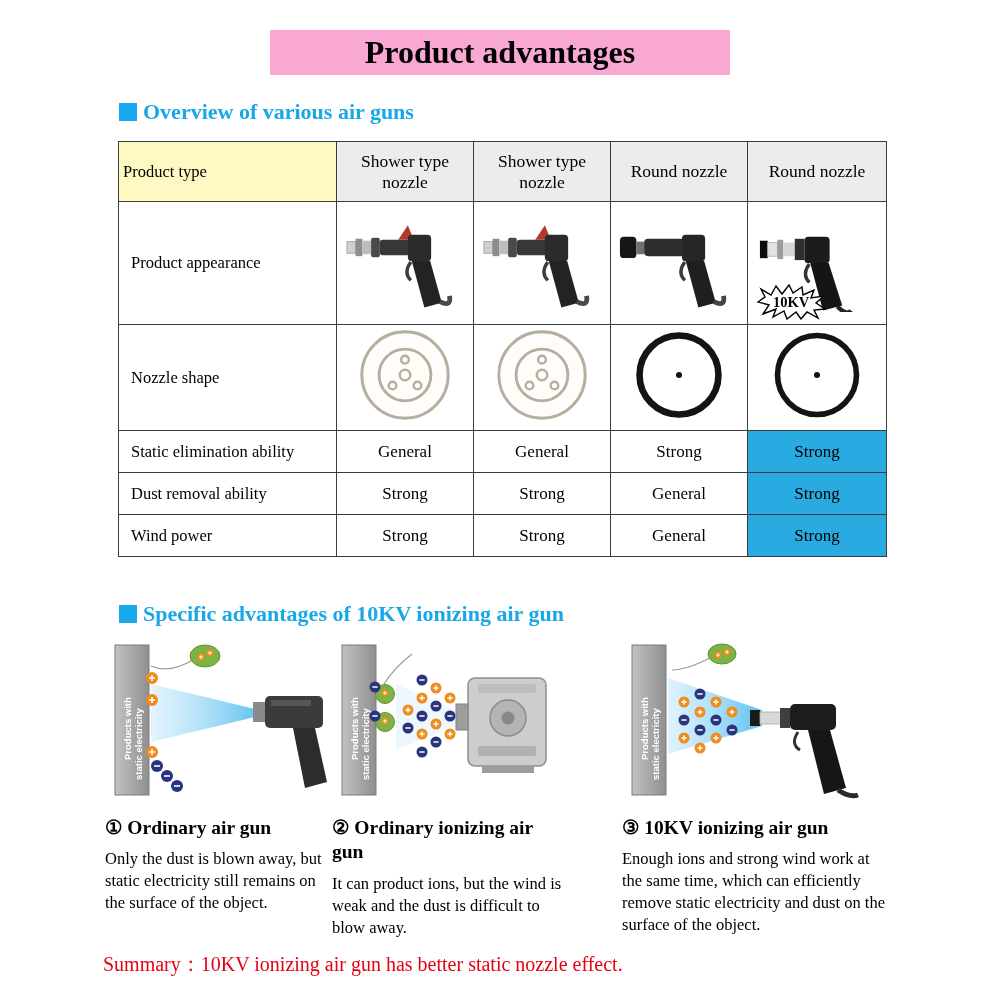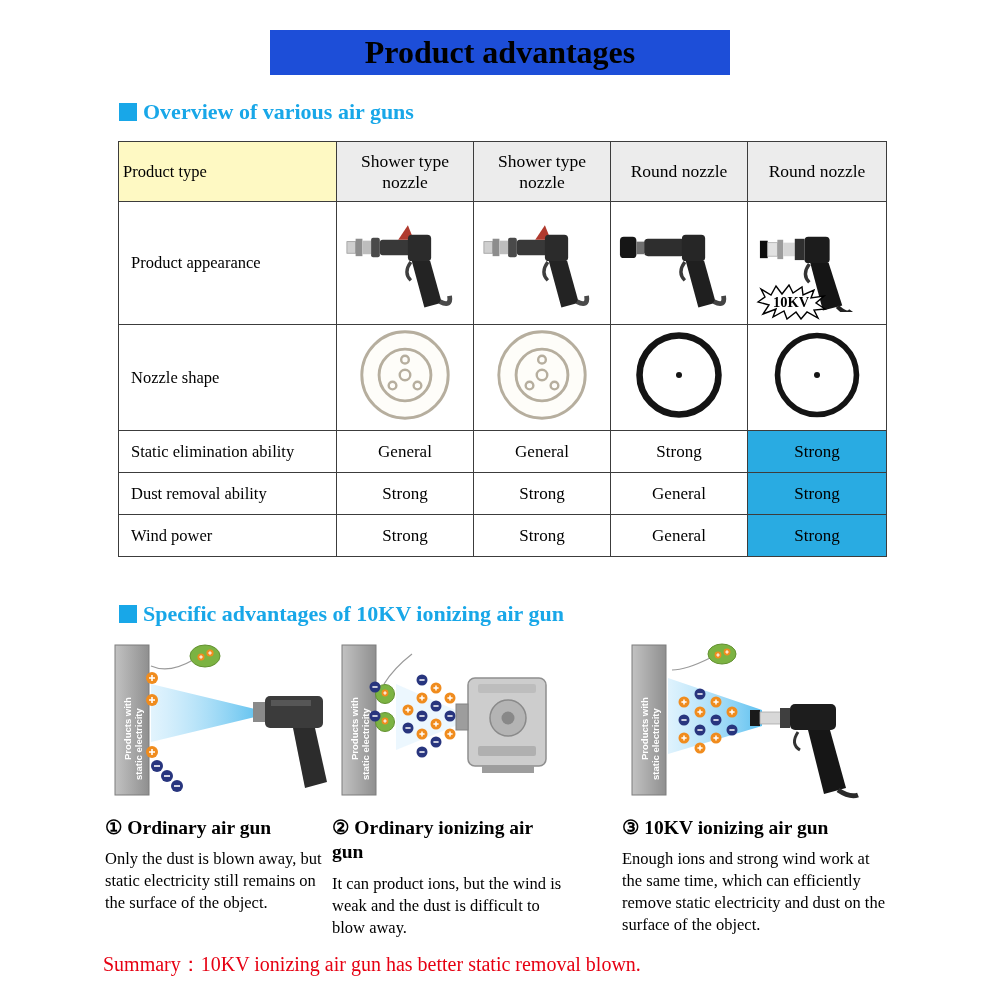--- a/index.html
+++ b/index.html
@@ -1,21 +1,21 @@
 <!DOCTYPE html>
 <html><head>
 <meta charset="utf-8">
 <style>
   * { margin:0; padding:0; box-sizing:border-box; }
   html,body { background:#ffffff; }
   body { width:1000px; height:1000px; font-family:"Liberation Serif", serif; color:#000; }
   .page { position:relative; width:1000px; height:1000px; background:#fff; overflow:hidden; }
 
   .banner { position:absolute; left:270px; top:30px; width:460px; height:45px;
-            background:#1d4ed8; display:flex; align-items:center; justify-content:center; }
+            background:#f9a8d4; display:flex; align-items:center; justify-content:center; }
   .banner span { font-size:32px; font-weight:bold; color:#000; }
 
   .sec-head { position:absolute; left:119px; display:flex; align-items:center; gap:6px; }
   .sec-head .sq { width:18px; height:18px; background:#18a7e8; flex:0 0 auto; }
   .sec-head .txt { font-size:22px; font-weight:bold; color:#18a7e8; }
   #sec1 { top:99px; }
   #sec2 { top:601px; }
 
   table.tbl { position:absolute; left:118px; top:141px; width:768px;
               border-collapse:collapse; table-layout:fixed; font-size:17px; }
@@ -474,16 +474,16 @@
       </g>
     </svg>
     <div class="diag-title">
       <span>③</span>
       <span>10KV ionizing air gun</span>
     </div>
     <div class="diag-desc">Enough ions and strong wind work at the same time, which can efficiently remove static electricity and dust on the surface of the object.</div>
   </div>
 
   <div class="summary">
-    <span>Summary：10KV ionizing air gun has better static removal blown.</span>
+    <span>Summary：10KV ionizing air gun has better static nozzle effect.</span>
   </div>
 
 </div>
 
 </body></html>

